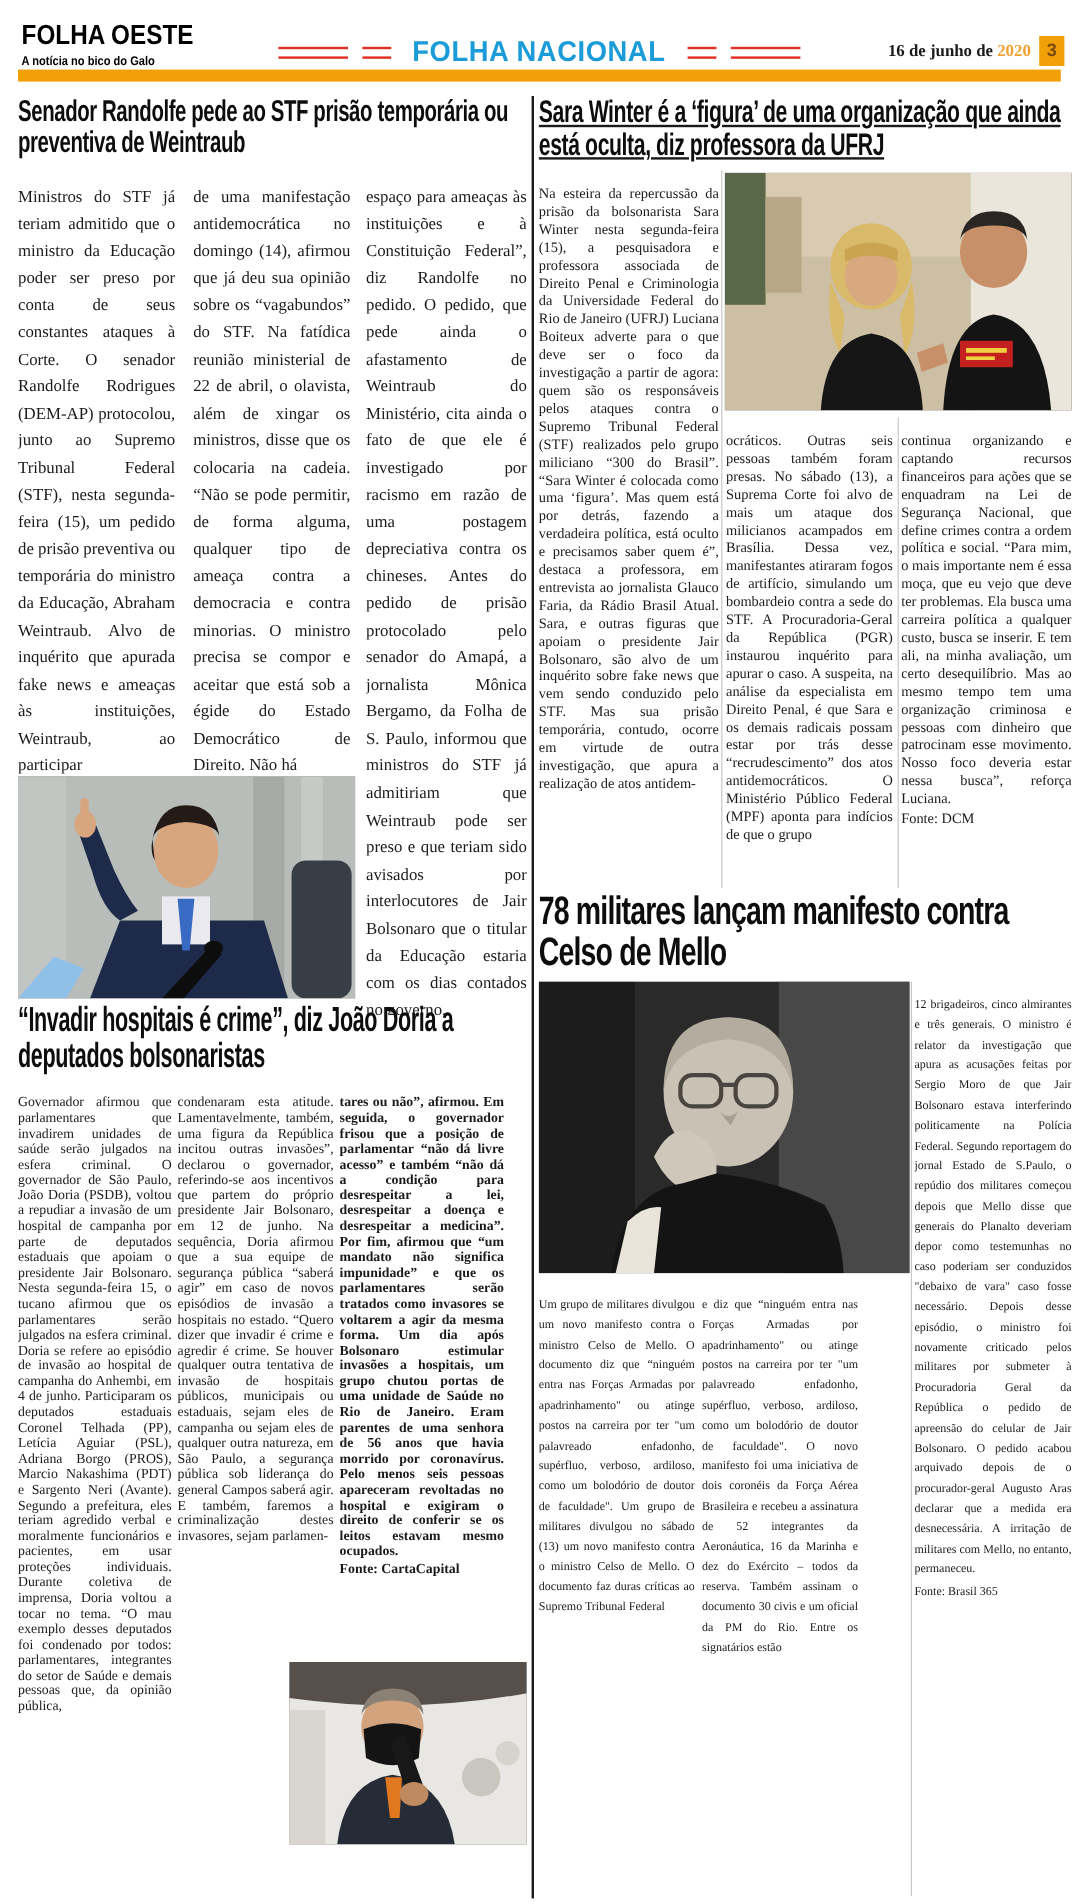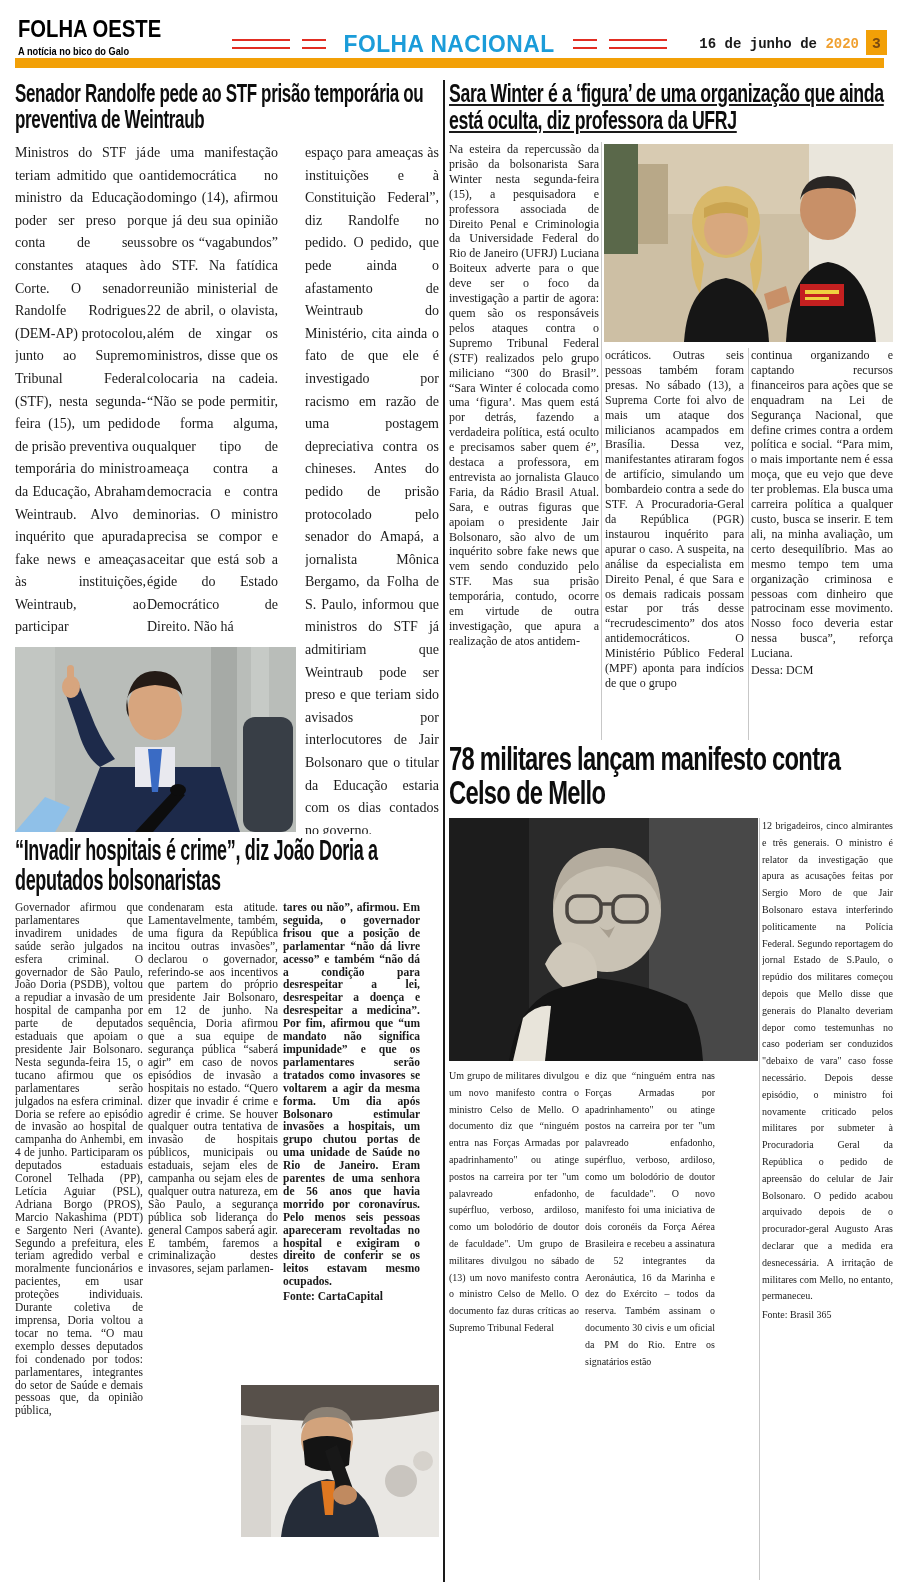--- a/index.html
+++ b/index.html
@@ -8,41 +8,41 @@
     font-family:"Liberation Serif",serif;color:#1a1a1a;overflow:hidden;
   }
   
   .brand{position:absolute;left:18px;top:16px;transform:scaleX(.88);transform-origin:0 0;}
   .brand-name{font-family:"Liberation Sans",sans-serif;font-weight:800;font-size:23px;letter-spacing:0;color:#000;}
   .brand-tagline{font-family:"Liberation Sans",sans-serif;font-weight:700;font-size:10.5px;color:#000;margin-top:2px;}
   .section-group{position:absolute;left:0;top:30px;width:899px;display:flex;justify-content:center;align-items:center;gap:12px;text-align:center;}
   .dbl{height:6px;border-top:2.5px solid #e22d22;border-bottom:2.5px solid #e22d22;}
   .dbl-long{width:58px;} .dbl-short{width:24px;}
   .section-title{font-family:"Liberation Sans",sans-serif;font-weight:800;font-size:24px;color:#1b9cd9;letter-spacing:.5px;transform:scaleX(.95);}
-  .dateline{position:absolute;top:36px;right:40px;font-family:Liberation Mono, monospace;font-weight:700;font-size:14px;white-space:nowrap;}
+  .dateline{position:absolute;top:36px;right:40px;font-family:Liberation Serif, serif;font-weight:700;font-size:14px;white-space:nowrap;}
   .date-year{color:#f0a030;}
   .page-box{position:absolute;top:30px;right:12px;width:21px;height:25px;background:#f2a007;
     font-family:"Liberation Sans",sans-serif;font-weight:700;font-size:15px;color:#7a4a10;
     display:flex;align-items:center;justify-content:center;}
   .masthead-bar{position:absolute;left:15px;top:58px;width:869px;height:10px;background:#f2a007;}
   .half-divider{position:absolute;left:443px;top:80px;width:2px;height:1502px;background:#1a1a1a;}
 
   
   .article{position:absolute;}
   .headline{font-family:"Liberation Sans",sans-serif;font-weight:800;color:#0d0d0d;
     transform-origin:0 0;letter-spacing:-.5px;line-height:1.04;}
-  .col{position:absolute;text-align:justify;overflow:hidden;}
+  .col{position:absolute;text-align:justify;overflow:hidden;margin-top:12px;}
   .source{margin-top:2px;}
   .vrule{position:absolute;width:1px;background:#c7c7c7;}
 
   #art-randolfe{left:15px;top:80px;width:424px;height:752px;}
   #art-randolfe .headline{width:623px;transform:scaleX(.68);font-size:25px;}
   #art-randolfe .col{font-size:14px;line-height:22.6px;}
   .r-c1{left:0;top:62px;width:131px;height:502px;}
-  .r-c2{left:132px;top:62px;width:131px;height:502px;}
+  .r-c2{left:146px;top:62px;width:131px;height:502px;}
   .r-c3{left:290px;top:62px;width:134px;height:692px;}
 
   #art-sara{left:449px;top:80px;width:444px;height:662px;text-decoration:underline;}
   #art-sara .headline{width:653px;transform:scaleX(.68);font-size:26px;}
   #art-sara .col{font-size:12px;line-height:14.9px;}
   .s-c1{left:0;top:62px;width:150px;height:598px;}
   .s-c2{left:156px;top:268px;width:139px;height:392px;}
   .s-c3{left:302px;top:268px;width:142px;height:392px;}
 
   #art-doria{left:15px;top:835px;width:424px;height:747px;}
@@ -118,21 +118,21 @@
     </svg>
   </div>
 </div>
 
 <div class="article" id="art-sara">
   <div class="headline">Sara Winter é a ‘figura’ de uma organização que ainda está oculta, diz professora da UFRJ</div>
   <div class="col s-c1">Na esteira da repercussão da prisão da bolsonarista Sara Winter nesta segunda-feira (15), a pesquisadora e professora associada de Direito Penal e Criminologia da Universidade Federal do Rio de Janeiro (UFRJ) Luciana Boiteux adverte para o que deve ser o foco da investigação a partir de agora: quem são os responsáveis pelos ataques contra o Supremo Tribunal Federal (STF) realizados pelo grupo miliciano “300 do Brasil”. “Sara Winter é colocada como uma ‘figura’. Mas quem está por detrás, fazendo a verdadeira política, está oculto e precisamos saber quem é”, destaca a professora, em entrevista ao jornalista Glauco Faria, da Rádio Brasil Atual. Sara, e outras figuras que apoiam o presidente Jair Bolsonaro, são alvo de um inquérito sobre fake news que vem sendo conduzido pelo STF. Mas sua prisão temporária, contudo, ocorre em virtude de outra investigação, que apura a realização de atos antidem-</div>
   <div class="col s-c2">ocráticos. Outras seis pessoas também foram presas. No sábado (13), a Suprema Corte foi alvo de mais um ataque dos milicianos acampados em Brasília. Dessa vez, manifestantes atiraram fogos de artifício, simulando um bombardeio contra a sede do STF. A Procuradoria-Geral da República (PGR) instaurou inquérito para apurar o caso. A suspeita, na análise da especialista em Direito Penal, é que Sara e os demais radicais possam estar por trás desse “recrudescimento” dos atos antidemocráticos. O Ministério Público Federal (MPF) aponta para indícios de que o grupo</div>
   <div class="col s-c3">
     <span>continua organizando e captando recursos financeiros para ações que se enquadram na Lei de Segurança Nacional, que define crimes contra a ordem política e social. “Para mim, o mais importante nem é essa moça, que eu vejo que deve ter problemas. Ela busca uma carreira política a qualquer custo, busca se inserir. E tem ali, na minha avaliação, um certo desequilíbrio. Mas ao mesmo tempo tem uma organização criminosa e pessoas com dinheiro que patrocinam esse movimento. Nosso foco deveria estar nessa busca”, reforça Luciana.</span>
-    <div class="source">Dessa: DCM</div>
+    <div class="source">Fonte: DCM</div>
   </div>
   <div class="vrule" style="left:152px;top:62px;height:598px;"></div>
   <div class="vrule" style="left:299px;top:268px;height:392px;"></div>
   <div class="photo" id="photo-sara">
     <svg width="289" height="198" viewBox="0 0 289 198" xmlns="http://www.w3.org/2000/svg">
       <rect width="289" height="198" fill="#cdbfa4"></rect>
       <rect x="0" y="0" width="289" height="70" fill="#d8cbb2"></rect>
       <rect x="205" y="0" width="84" height="198" fill="#eae6dc"></rect>
       <rect x="0" y="0" width="34" height="110" fill="#5a684a"></rect>
       <rect x="34" y="20" width="30" height="80" fill="#b8a888"></rect>

